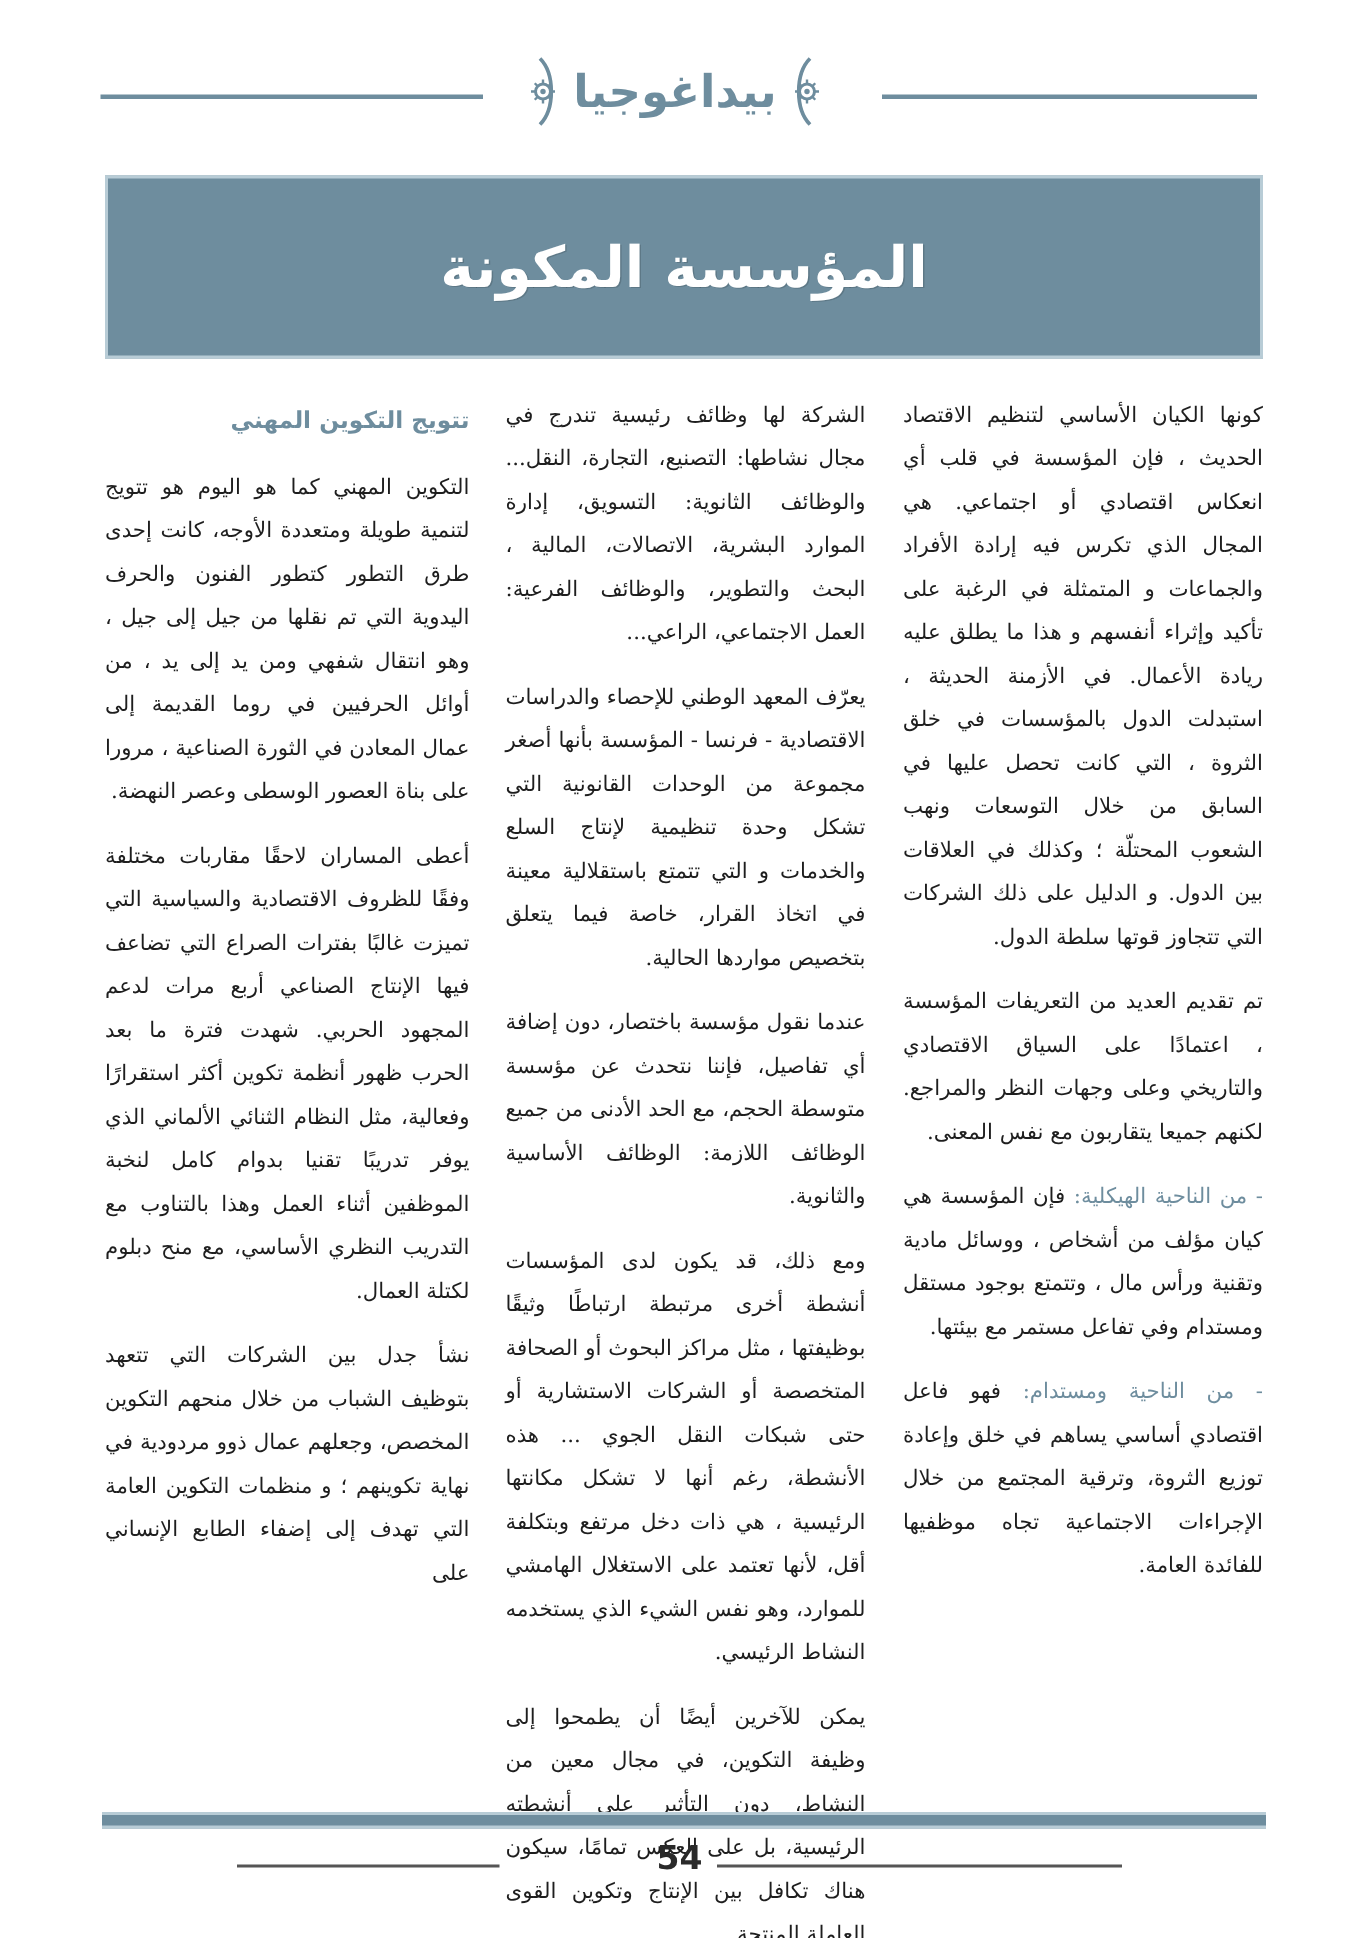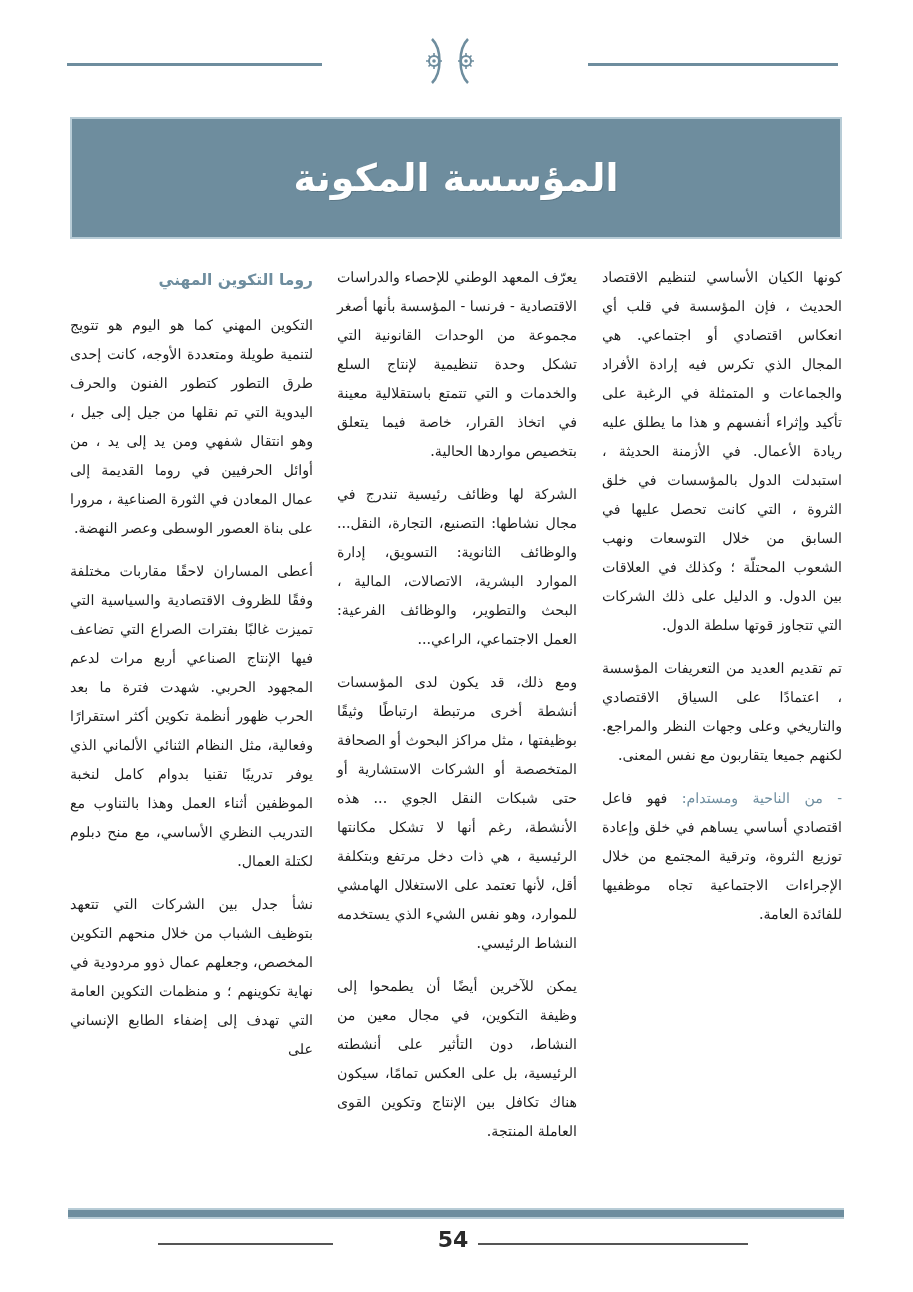--- a/index.html
+++ b/index.html
@@ -69,49 +69,52 @@
 
 <div class="masthead">
   <div class="rule left"></div>
   <div class="brand">
     <svg class="ornament" viewBox="0 0 22 48">
       <path d="M14 2 C4 12, 4 36, 14 46" stroke="#6e8d9e" stroke-width="2.5" fill="none"></path>
       <circle cx="12" cy="24" r="5" fill="none" stroke="#6e8d9e" stroke-width="2"></circle>
       <circle cx="12" cy="24" r="1.8" fill="#6e8d9e"></circle>
       <path d="M12 16 L12 19 M12 29 L12 32 M4 24 L7 24 M17 24 L20 24 M6.5 18.5 L8.5 20.5 M15.5 27.5 L17.5 29.5 M17.5 18.5 L15.5 20.5 M8.5 27.5 L6.5 29.5" stroke="#6e8d9e" stroke-width="1.6"></path>
     </svg>
+    <span class="brand-text">بيداغوجيا</span>
     <svg class="ornament" viewBox="0 0 22 48" style="transform: scaleX(-1);">
       <path d="M14 2 C4 12, 4 36, 14 46" stroke="#6e8d9e" stroke-width="2.5" fill="none"></path>
       <circle cx="12" cy="24" r="5" fill="none" stroke="#6e8d9e" stroke-width="2"></circle>
       <circle cx="12" cy="24" r="1.8" fill="#6e8d9e"></circle>
       <path d="M12 16 L12 19 M12 29 L12 32 M4 24 L7 24 M17 24 L20 24 M6.5 18.5 L8.5 20.5 M15.5 27.5 L17.5 29.5 M17.5 18.5 L15.5 20.5 M8.5 27.5 L6.5 29.5" stroke="#6e8d9e" stroke-width="1.6"></path>
     </svg>
   </div>
   <div class="rule right"></div>
 </div>
 
 <div class="banner">
   <h1 class="banner-title">المؤسسة المكونة</h1>
 </div>
 
 <div class="col right">
   <p>كونها الكيان الأساسي لتنظيم الاقتصاد الحديث ، فإن المؤسسة في قلب أي انعكاس اقتصادي أو اجتماعي. هي المجال الذي تكرس فيه إرادة الأفراد والجماعات و المتمثلة في الرغبة على تأكيد وإثراء أنفسهم و هذا ما يطلق عليه ريادة الأعمال. في الأزمنة الحديثة ، استبدلت الدول بالمؤسسات في خلق الثروة ، التي كانت تحصل عليها في السابق من خلال التوسعات ونهب الشعوب المحتلّة ؛ وكذلك في العلاقات بين الدول. و الدليل على ذلك الشركات التي تتجاوز قوتها سلطة الدول.</p>
   <p>تم تقديم العديد من التعريفات المؤسسة ، اعتمادًا على السياق الاقتصادي والتاريخي وعلى وجهات النظر والمراجع. لكنهم جميعا يتقاربون مع نفس المعنى.</p>
+  <p><span class="lead">- من الناحية الهيكلية:</span><span> فإن المؤسسة هي كيان مؤلف من أشخاص ، ووسائل مادية وتقنية ورأس مال ، وتتمتع بوجود مستقل ومستدام وفي تفاعل مستمر مع بيئتها.</span></p>
   <p><span class="lead">- من الناحية ومستدام:</span><span> فهو فاعل اقتصادي أساسي يساهم في خلق وإعادة توزيع الثروة، وترقية المجتمع من خلال الإجراءات الاجتماعية تجاه موظفيها للفائدة العامة.</span></p>
 </div>
 
 <div class="col mid">
+  <p>الشركة لها وظائف رئيسية تندرج في مجال نشاطها: التصنيع، التجارة، النقل... والوظائف الثانوية: التسويق، إدارة الموارد البشرية، الاتصالات، المالية ، البحث والتطوير، والوظائف الفرعية: العمل الاجتماعي، الراعي...</p>
   <p>يعرّف المعهد الوطني للإحصاء والدراسات الاقتصادية - فرنسا - المؤسسة بأنها أصغر مجموعة من الوحدات القانونية التي تشكل وحدة تنظيمية لإنتاج السلع والخدمات و التي تتمتع باستقلالية معينة في اتخاذ القرار، خاصة فيما يتعلق بتخصيص مواردها الحالية.</p>
-  <p>الشركة لها وظائف رئيسية تندرج في مجال نشاطها: التصنيع، التجارة، النقل... والوظائف الثانوية: التسويق، إدارة الموارد البشرية، الاتصالات، المالية ، البحث والتطوير، والوظائف الفرعية: العمل الاجتماعي، الراعي...</p>
+  <p>عندما نقول مؤسسة باختصار، دون إضافة أي تفاصيل، فإننا نتحدث عن مؤسسة متوسطة الحجم، مع الحد الأدنى من جميع الوظائف اللازمة: الوظائف الأساسية والثانوية.</p>
   <p>ومع ذلك، قد يكون لدى المؤسسات أنشطة أخرى مرتبطة ارتباطًا وثيقًا بوظيفتها ، مثل مراكز البحوث أو الصحافة المتخصصة أو الشركات الاستشارية أو حتى شبكات النقل الجوي ... هذه الأنشطة، رغم أنها لا تشكل مكانتها الرئيسية ، هي ذات دخل مرتفع وبتكلفة أقل، لأنها تعتمد على الاستغلال الهامشي للموارد، وهو نفس الشيء الذي يستخدمه النشاط الرئيسي.</p>
   <p>يمكن للآخرين أيضًا أن يطمحوا إلى وظيفة التكوين، في مجال معين من النشاط، دون التأثير على أنشطته الرئيسية، بل على العكس تمامًا، سيكون هناك تكافل بين الإنتاج وتكوين القوى العاملة المنتجة.</p>
 </div>
 
 <div class="col left">
-  <h2>روما التكوين المهني</h2>
+  <h2>تتويج التكوين المهني</h2>
   <p>التكوين المهني كما هو اليوم هو تتويج لتنمية طويلة ومتعددة الأوجه، كانت إحدى طرق التطور كتطور الفنون والحرف اليدوية التي تم نقلها من جيل إلى جيل ، وهو انتقال شفهي ومن يد إلى يد ، من أوائل الحرفيين في روما القديمة إلى عمال المعادن في الثورة الصناعية ، مرورا على بناة العصور الوسطى وعصر النهضة.</p>
   <p>أعطى المساران لاحقًا مقاربات مختلفة وفقًا للظروف الاقتصادية والسياسية التي تميزت غالبًا بفترات الصراع التي تضاعف فيها الإنتاج الصناعي أربع مرات لدعم المجهود الحربي. شهدت فترة ما بعد الحرب ظهور أنظمة تكوين أكثر استقرارًا وفعالية، مثل النظام الثنائي الألماني الذي يوفر تدريبًا تقنيا بدوام كامل لنخبة الموظفين أثناء العمل وهذا بالتناوب مع التدريب النظري الأساسي، مع منح دبلوم لكتلة العمال.</p>
   <p>نشأ جدل بين الشركات التي تتعهد بتوظيف الشباب من خلال منحهم التكوين المخصص، وجعلهم عمال ذوو مردودية في نهاية تكوينهم ؛ و منظمات التكوين العامة التي تهدف إلى إضفاء الطابع الإنساني على</p>
 </div>
 
 <div class="footer-bar"></div>
 <div class="pager">
   <div class="line l"></div>
   <div class="num">54</div>
   <div class="line r" style="left:478px; width:270px;"></div>

